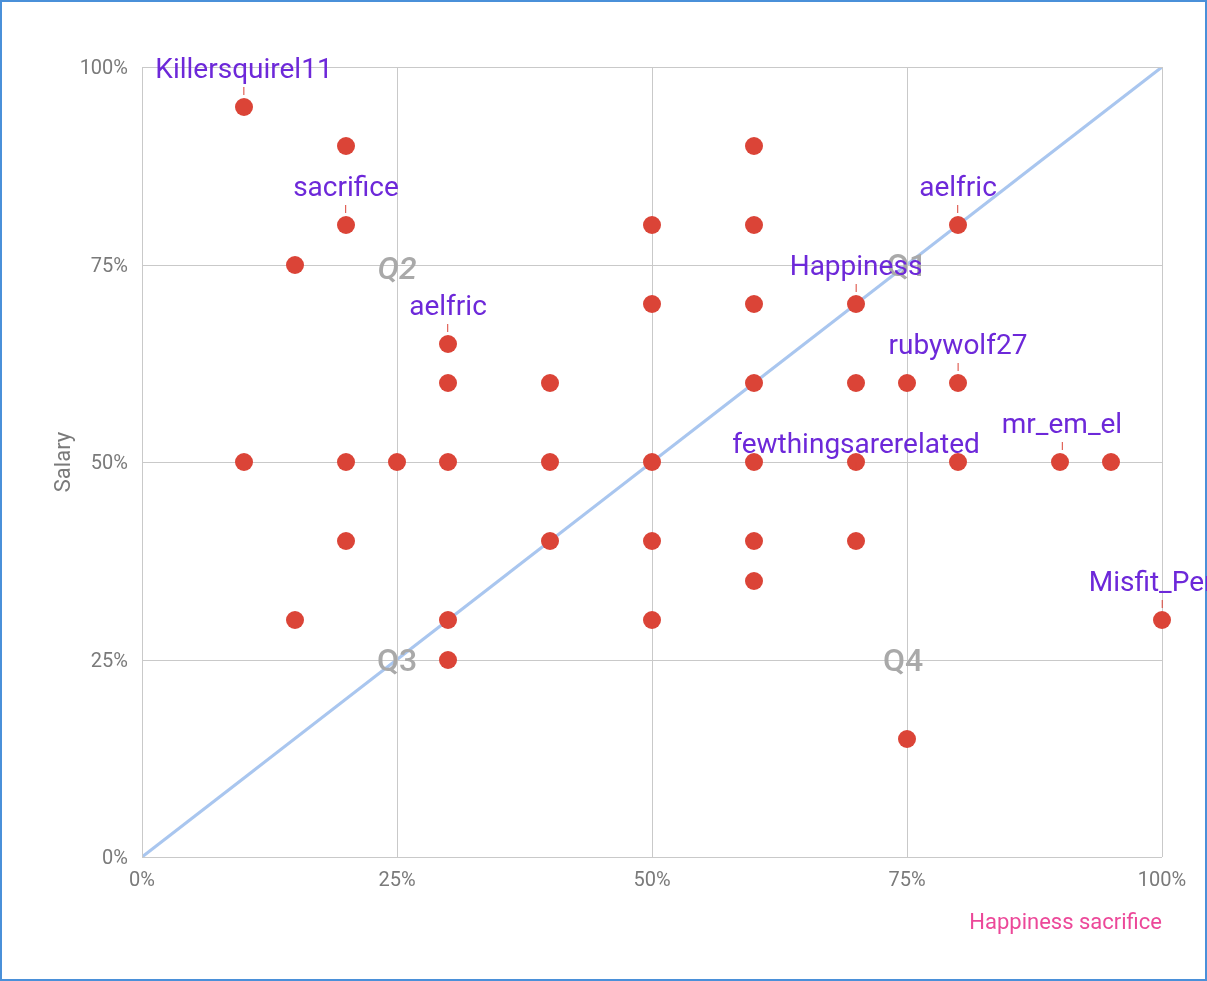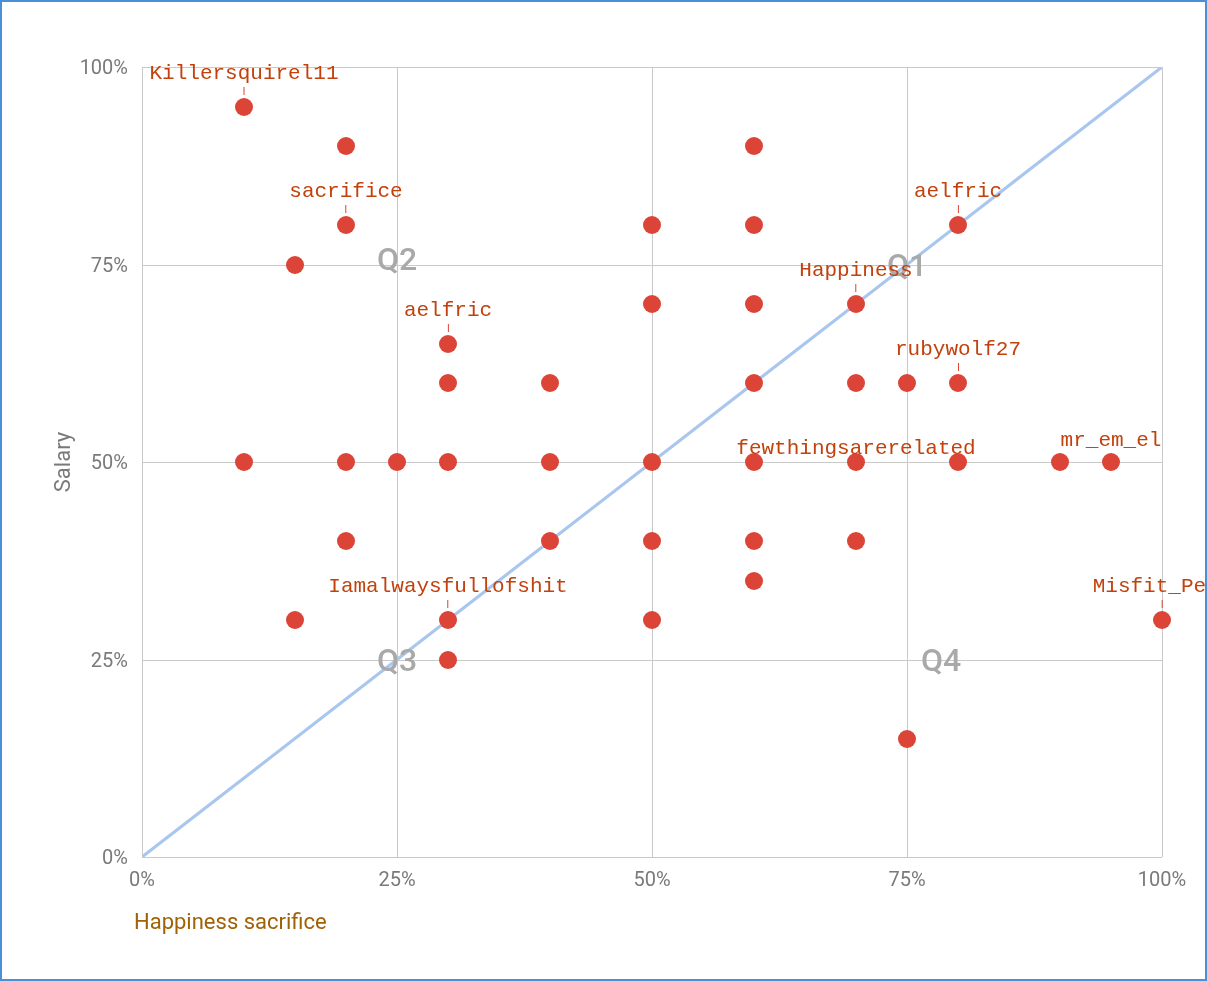--- a/index.html
+++ b/index.html
@@ -47,26 +47,25 @@
     position: absolute;
     width: 18px;
     height: 18px;
     margin-left: -9px;
     margin-top: -9px;
     border-radius: 50%;
     background: #db4437;
   }
   .dlabel {
     position: absolute;
-    color: #c2410c;
-    font-size: 21px;
+    color: #6d28d9;
+    font-size: 28px;
     white-space: nowrap;
     transform: translate(-50%, -100%);
     pointer-events: none;
-    font-family: Liberation Mono, monospace;
   }
   .dlabel .tick {
     display:block;
     width:1px; height:8px;
     background:#db4437;
     margin: 2px auto 0 auto;
   }
   .qlabel {
     position: absolute;
     color: #a9a9a9;
@@ -86,24 +85,24 @@
     position: absolute;
     right: 100%;
     transform: translate(-14px, -50%);
     color: #7a7a7a;
     font-size: 20px;
     text-align: right;
     white-space: nowrap;
   }
   .xlabel {
     position: absolute;
-    left: 122px;
+    left: 130px;
     width: 1020px;
-    text-align: left;
-    color: #a16207;
+    text-align: right;
+    color: #ec4899;
     font-size: 22px;
   }
   .ylabel {
     position: absolute;
     transform: rotate(-90deg);
     transform-origin: left top;
     color: #7a7a7a;
     font-size: 22px;
     text-align: center;
   }
@@ -130,24 +129,24 @@
         <div class="grid-h" style="top: 790px;"></div>
         <div class="ytick" style="top: 790px;">0%</div>
         <div class="grid-h" style="top: 592.5px;"></div>
         <div class="ytick" style="top: 592.5px;">25%</div>
         <div class="grid-h" style="top: 395px;"></div>
         <div class="ytick" style="top: 395px;">50%</div>
         <div class="grid-h" style="top: 197.5px;"></div>
         <div class="ytick" style="top: 197.5px;">75%</div>
         <div class="grid-h" style="top: 0px;"></div>
         <div class="ytick" style="top: 0px;">100%</div>
-        <div class="qlabel" style="left: 255px; top: 192px;">Q2</div>
+        <div class="qlabel" style="left: 255px; top: 201px; font-style: italic;">Q2</div>
         <div class="qlabel" style="left: 765px; top: 197.5px;">Q1</div>
         <div class="qlabel" style="left: 255px; top: 592.5px;">Q3</div>
-        <div class="qlabel" style="left: 799px; top: 592.5px; text-align: center;">Q4</div>
+        <div class="qlabel" style="left: 761px; top: 592.5px; text-align: center;">Q4</div>
         <div class="point" style="left: 102px; top: 39.5px;"></div>
         <div class="dlabel" style="left: 102px; top: 27.5px;"><span>Killersquirel11</span><span class="tick"></span></div>
         <div class="point" style="left: 204px; top: 79px;"></div>
         <div class="point" style="left: 204px; top: 158px;"></div>
         <div class="dlabel" style="left: 204px; top: 146px;"><span>sacrifice</span><span class="tick"></span></div>
         <div class="point" style="left: 153px; top: 197.5px;"></div>
         <div class="point" style="left: 306px; top: 276.5px;"></div>
         <div class="dlabel" style="left: 306px; top: 264.5px;"><span>aelfric</span><span class="tick"></span></div>
         <div class="point" style="left: 306px; top: 316px;"></div>
         <div class="point" style="left: 408px; top: 316px;"></div>
@@ -155,21 +154,20 @@
         <div class="point" style="left: 204px; top: 395px;"></div>
         <div class="point" style="left: 255px; top: 395px;"></div>
         <div class="point" style="left: 306px; top: 395px;"></div>
         <div class="point" style="left: 408px; top: 395px;"></div>
         <div class="point" style="left: 510px; top: 395px;"></div>
         <div class="point" style="left: 204px; top: 474px;"></div>
         <div class="point" style="left: 408px; top: 474px;"></div>
         <div class="point" style="left: 510px; top: 474px;"></div>
         <div class="point" style="left: 153px; top: 553px;"></div>
         <div class="point" style="left: 306px; top: 553px;"></div>
-        <div class="dlabel" style="left: 306px; top: 541px;"><span>Iamalwaysfullofshit</span><span class="tick"></span></div>
         <div class="point" style="left: 510px; top: 553px;"></div>
         <div class="point" style="left: 306px; top: 592.5px;"></div>
         <div class="point" style="left: 510px; top: 158px;"></div>
         <div class="point" style="left: 510px; top: 237px;"></div>
         <div class="point" style="left: 612px; top: 79px;"></div>
         <div class="point" style="left: 612px; top: 158px;"></div>
         <div class="point" style="left: 612px; top: 237px;"></div>
         <div class="point" style="left: 612px; top: 316px;"></div>
         <div class="point" style="left: 612px; top: 395px;"></div>
         <div class="point" style="left: 612px; top: 474px;"></div>
@@ -182,20 +180,20 @@
         <div class="point" style="left: 714px; top: 474px;"></div>
         <div class="point" style="left: 765px; top: 316px;"></div>
         <div class="point" style="left: 765px; top: 671.5px;"></div>
         <div class="point" style="left: 816px; top: 158px;"></div>
         <div class="dlabel" style="left: 816px; top: 146px;"><span>aelfric</span><span class="tick"></span></div>
         <div class="point" style="left: 816px; top: 316px;"></div>
         <div class="dlabel" style="left: 816px; top: 304px;"><span>rubywolf27</span><span class="tick"></span></div>
         <div class="point" style="left: 816px; top: 395px;"></div>
         <div class="point" style="left: 918px; top: 395px;"></div>
         <div class="point" style="left: 969px; top: 395px;"></div>
-        <div class="dlabel" style="left: 969px; top: 383px; margin-top: 12px;"><span>mr_em_el</span><span class="tick"></span></div>
+        <div class="dlabel" style="left: 920px; top: 383px;"><span>mr_em_el</span><span class="tick"></span></div>
         <div class="point" style="left: 1020px; top: 553px;"></div>
         <div class="dlabel" style="left: 1020px; top: 541px;"><span>Misfit_Peng</span><span class="tick"></span></div>
       </div>
     <div class="xlabel" id="xlabel" style="top: 897px;">Happiness sacrifice</div>
     <div class="ylabel" id="ylabel" style="left: 38px; top: 485px; width: 70px;">Salary</div>
   </div>
 </div>
 
 </body></html>

